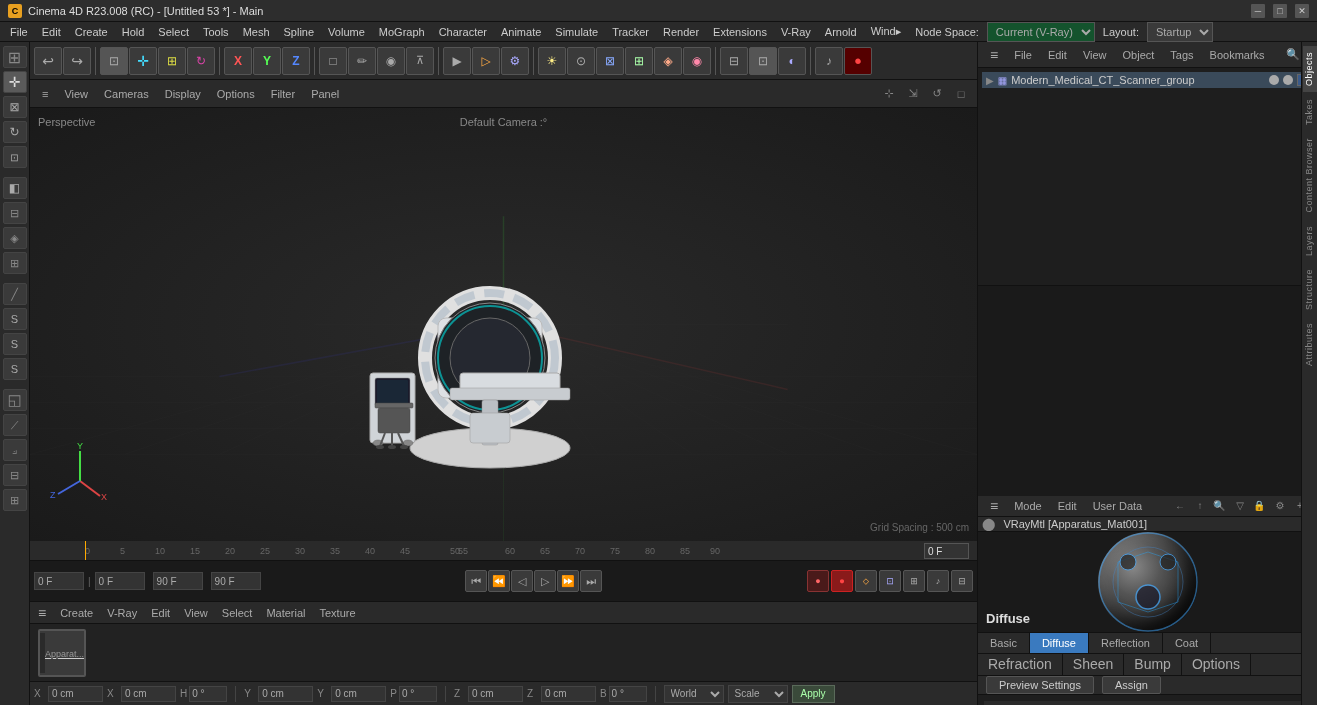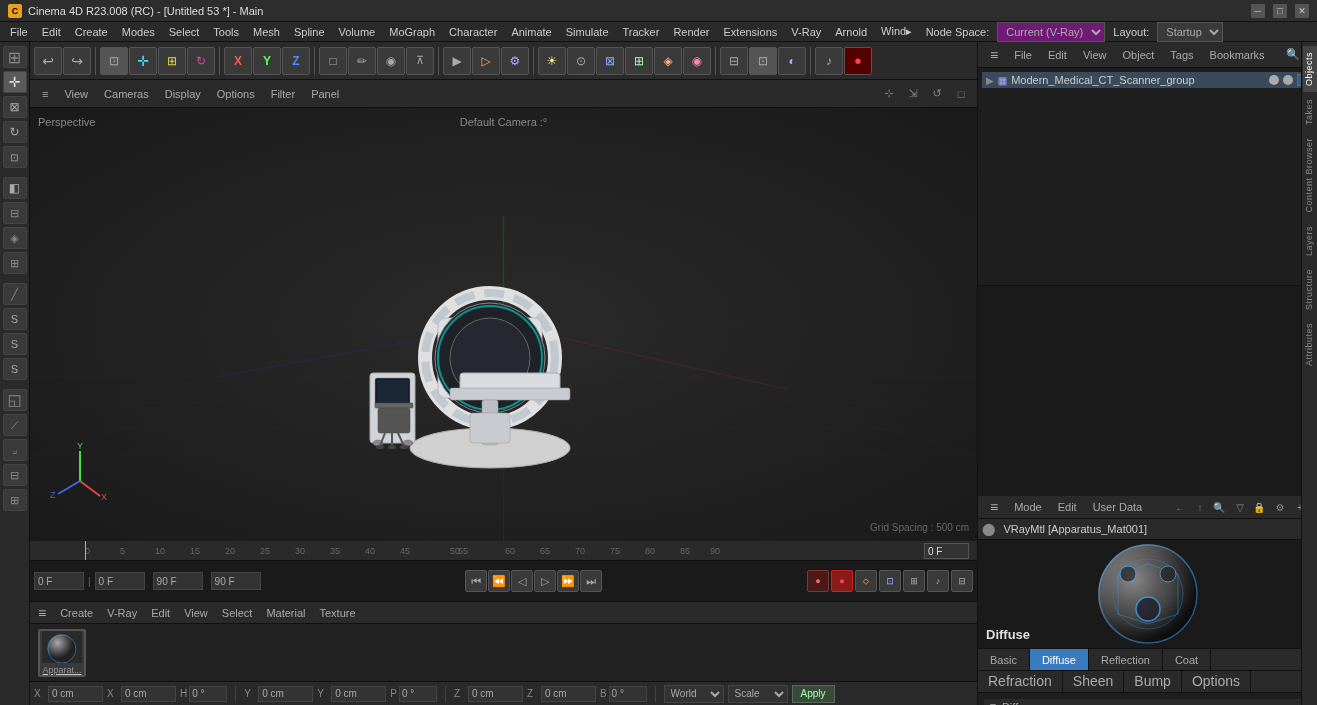--- a/index.html
+++ b/index.html
@@ -216,21 +216,21 @@
       display: flex;
       align-items: center;
       padding: 4px 8px;
       gap: 8px;
     }
     .material-thumb {
       width: 48px; height: 48px;
       background: #3a3a3a; border: 2px solid #555;
       border-radius: 2px; cursor: pointer;
       display: flex; align-items: center; justify-content: center;
-      flex-direction: column;
+      flex-direction: row;
       text-decoration: underline;
     }
     .material-label { font-size: 9px; color: #999; text-align: center; margin-top: 2px; }
 
     
     #coord-bar {
       height: 24px;
       background: #2a2a2a;
       border-top: 1px solid #111;
       display: flex;
@@ -388,21 +388,21 @@
     .playback-group { display: flex; align-items: center; gap: 1px; }
     .play-btn {
       width: 22px; height: 22px;
       background: #3a3a3a; border: 1px solid #555;
       display: flex; align-items: center; justify-content: center;
       cursor: pointer; font-size: 11px; color: #aaa; border-radius: 2px;
     }
 
     
     #node-space-dropdown {
-      background: #701a75; border: 1px solid #555; color: #aaa;
+      background: #14532d; border: 1px solid #555; color: #aaa;
       font-size: 11px; padding: 2px 4px; height: 20px;
     }
     #layout-dropdown {
       background: #3a3a3a; border: 1px solid #555; color: #aaa;
       font-size: 11px; padding: 2px 4px; height: 20px;
     }
     .obj-color-dot-gray { background: #888; }
 
     
     .kf-btn {
@@ -443,21 +443,21 @@
     <div class="win-btn">─</div>
     <div class="win-btn">□</div>
     <div class="win-btn">✕</div>
   </div>
 </div>
 
 <div id="menu-bar">
   <span class="menu-item">File</span>
   <span class="menu-item">Edit</span>
   <span class="menu-item">Create</span>
-  <span class="menu-item">Modes</span>
+  <span class="menu-item">Hold</span>
   <span class="menu-item">Select</span>
   <span class="menu-item">Tools</span>
   <span class="menu-item">Mesh</span>
   <span class="menu-item">Spline</span>
   <span class="menu-item">Volume</span>
   <span class="menu-item">MoGraph</span>
   <span class="menu-item">Character</span>
   <span class="menu-item">Animate</span>
   <span class="menu-item">Simulate</span>
   <span class="menu-item">Tracker</span>
@@ -891,20 +891,24 @@
         <div class="attr-tab">Coat</div>
       </div>
 
       <div id="attr-subtabs">
         <div class="attr-subtab">Refraction</div>
         <div class="attr-subtab">Sheen</div>
         <div class="attr-subtab">Bump</div>
         <div class="attr-subtab">Options</div>
       </div>
 
+      <div id="attr-buttons">
+        <button class="attr-action-btn">Preview Settings</button>
+        <button class="attr-action-btn">Assign</button>
+      </div>
 
       <div id="attr-content">
 
         <div class="attr-section">
           <div class="attr-section-header">
             <span style="font-size:10px; color:#aaa;">▼</span>
             <span>Diffuse</span>
           </div>
 
         </div>

